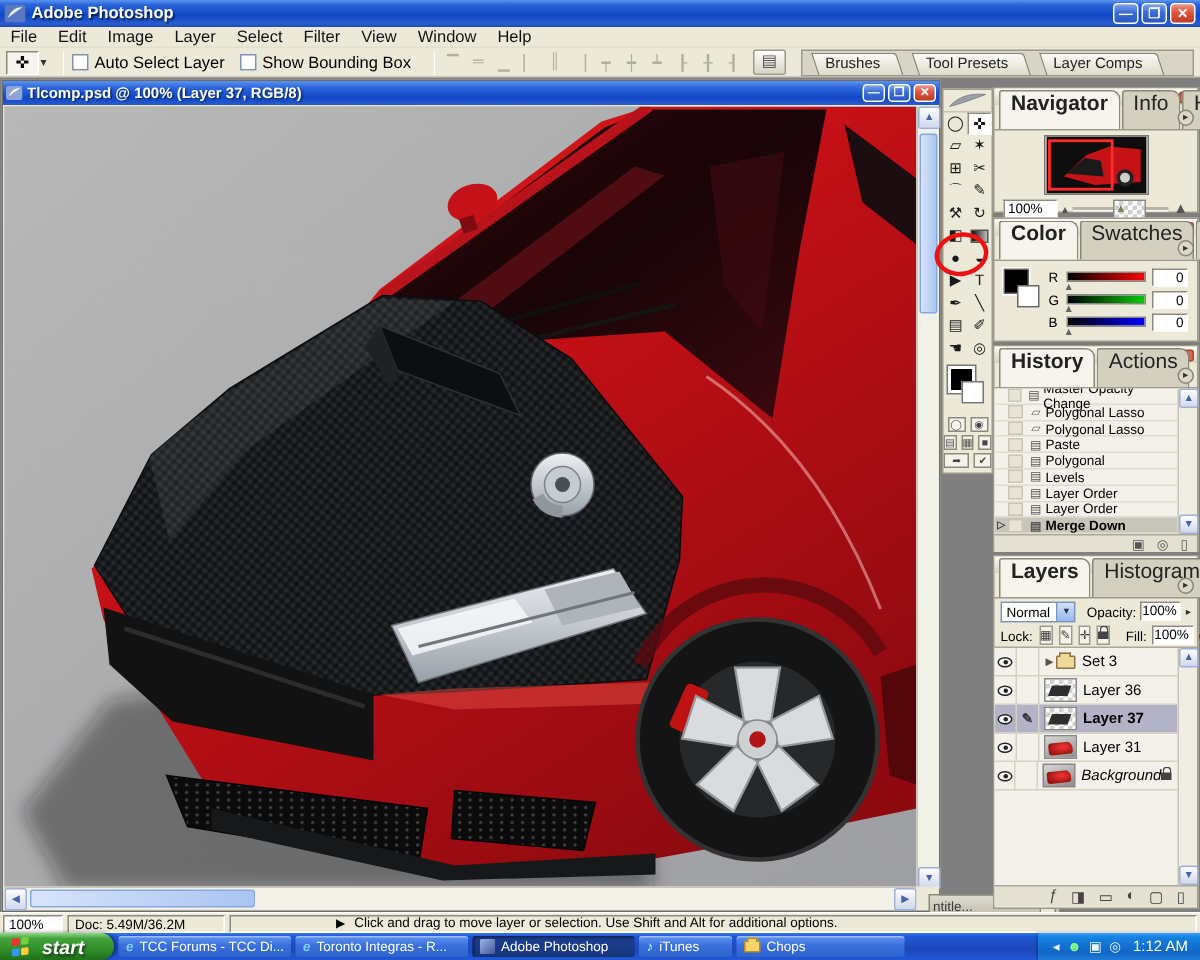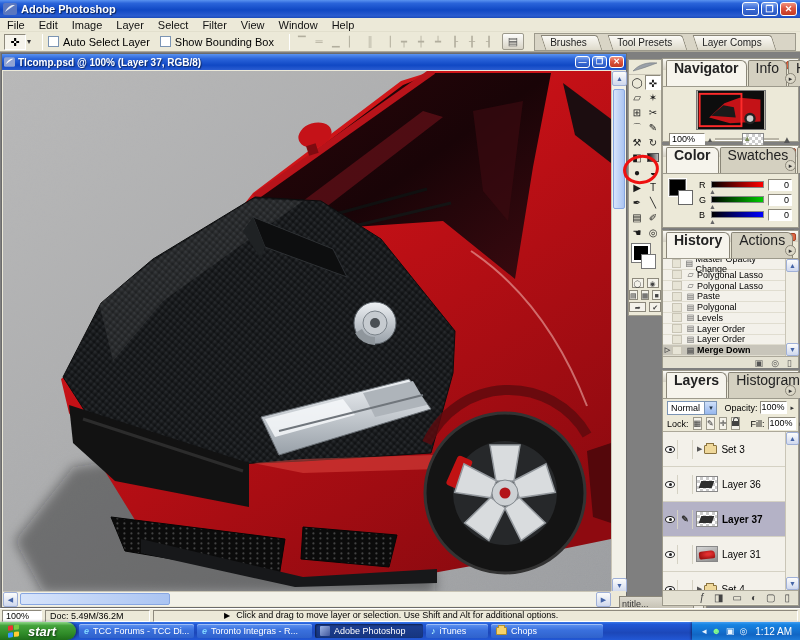--- a/index.html
+++ b/index.html
@@ -119,21 +119,21 @@
   
   .lctl { height:17px; display:flex; align-items:center; padding:1px 4px; gap:3px; font-size:9px; }
   .combo { width:58px; height:14px; background:#fff; border:1px solid #7b94b4; display:flex; }
   .combo .cv { flex:1; font-size:9px; line-height:13px; padding-left:3px; }
   .combo .ca { width:12px; background:linear-gradient(#cfe0fa,#96b7ee); border-left:1px solid #7b94b4; font-size:7px; text-align:center; line-height:12px; color:#234; }
   .valbox { width:30px; height:13px; background:#fff; border:1px solid; border-color:#8d897c #fff #fff #8d897c; font-size:9px; text-align:right; padding-right:2px; }
   .sarr { font-size:7px; color:#333; }
   .lockrow { height:16px; display:flex; align-items:center; gap:4px; padding:0 4px; font-size:9px; border-bottom:1px solid #aca899; }
   .lockbtn { width:13px; height:13px; border:1px solid #9d9a8c; background:#f4f2ea; text-align:center; line-height:12px; font-size:8px; color:#333; }
   .llist { height:158px; background:#f3f1ea; position:relative; margin-right:13px; overflow:hidden; }
-  .lrow { height:35px; display:flex; align-items:center; border-bottom:1px solid #d5d2c4; font-size:10px; }
+  .lrow { height:19px; display:flex; align-items:center; border-bottom:1px solid #d5d2c4; font-size:10px; }
   .lrow.sel { background:#b4b2c6; font-weight:bold; }
   .lrow .eyec { width:15px; height:19px; border-right:1px solid #d5d2c4; display:flex; align-items:center; justify-content:center; }
   .lrow .linkc { width:15px; height:19px; border-right:1px solid #d5d2c4; text-align:center; font-size:9px; line-height:19px; color:#333; }
   .eye { width:10px; height:7px; border:1px solid #222; border-radius:50%; position:relative; display:inline-block; background:#fff; }
   .eye:after { content:""; position:absolute; left:3px; top:1.5px; width:3px; height:3px; border-radius:50%; background:#222; }
   .thumb { width:22px; height:16px; border:1px solid #888; margin:0 4px 0 3px; flex:0 0 auto;
     background-image:linear-gradient(45deg,#ccc 25%,transparent 25%,transparent 75%,#ccc 75%),linear-gradient(45deg,#ccc 25%,transparent 25%,transparent 75%,#ccc 75%);
     background-color:#fff; background-size:6px 6px; background-position:0 0,3px 3px; }
   .thumb.smudge:after { content:""; display:block; margin:4px 3px; width:13px; height:7px; background:#2e2e2e; transform:skewX(-20deg); }
   .thumb.car { background:linear-gradient(160deg,#cfcfcf 10%,#b5b5b5 45%,#8c8c8c); }
@@ -633,29 +633,20 @@
           </span>
         <span class="linkc"></span>
         <span class="thumb car"></span>
         <span>Layer 31</span>
       </div>
       <div class="lrow">
         <span class="eyec">
             <span class="eye"></span>
           </span>
         <span class="linkc"></span>
-        <span class="settri">▶</span>
-        <span class="folder"></span>
-        <span>Set 4</span>
-      </div>
-      <div class="lrow">
-        <span class="eyec">
-            <span class="eye"></span>
-          </span>
-        <span class="linkc"></span>
         <span class="thumb car"></span>
         <span class="bgname">Background</span>
         <span class="padlock"></span>
       </div>
     </div>
     <div class="lscr">
       <span class="sbbtn" style="top:0;">▲</span>
       <span class="sbbtn" style="bottom:0;">▼</span>
     </div>
     <div class="lbar">

